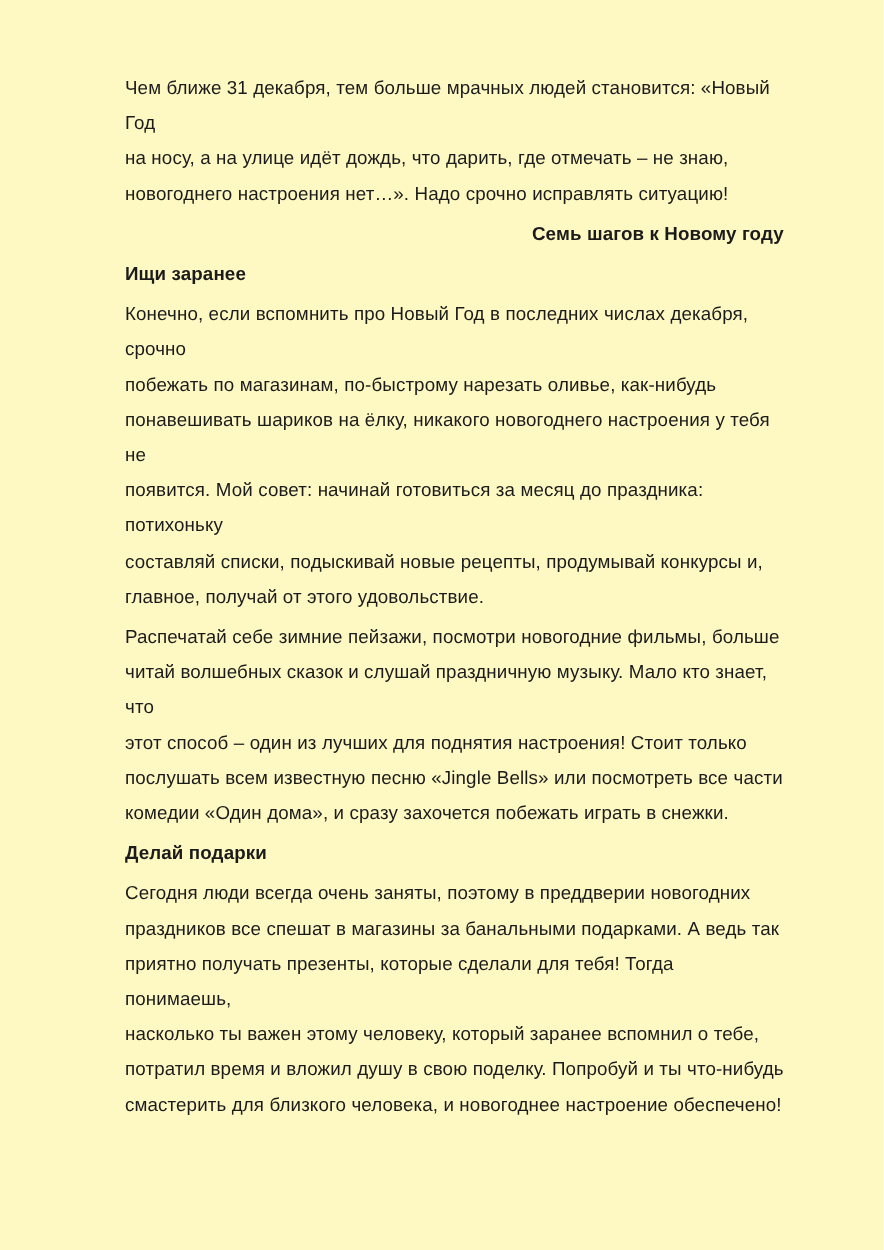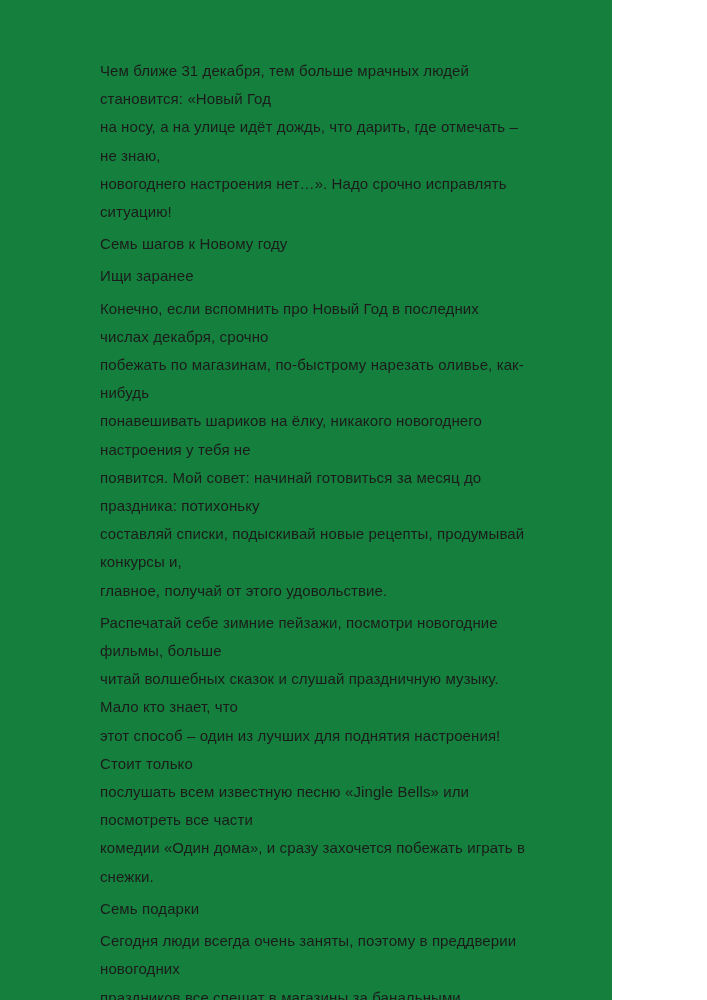--- a/index.html
+++ b/index.html
@@ -2,42 +2,43 @@
 <html lang="ru"><head>
 <meta charset="utf-8">
 <style>
   html, body {
     margin: 0;
     padding: 0;
     background: #ffffff;
   }
   .page {
     position: relative;
-    width: 612px;
+    width: 707px;
     height: 1000px;
-    background: #15803d;
+    background: #fef9c3;
     overflow: hidden;
     box-sizing: border-box;
     padding: 57px 80px 0 100px;
     font-family: "Liberation Sans", "DejaVu Sans", sans-serif;
     color: #1b1b1b;
   }
   .doc-block {
     font-size: 15px;
     line-height: 28.2px;
     margin: 0 0 4px 0;
     white-space: pre-line;
     max-width: 527px;
     letter-spacing: 0.1px;
   }
   .doc-heading {
-    font-weight: normal;
+    font-weight: bold;
+    text-align: right;
   }
   .doc-subheading {
-    font-weight: normal;
+    font-weight: bold;
   }
 </style>
 </head>
 <body>
 
 <div class="page">
   <p class="doc-block">Чем ближе 31 декабря, тем больше мрачных людей становится: «Новый Год
 на носу, а на улице идёт дождь, что дарить, где отмечать – не знаю,
 новогоднего настроения нет…». Надо срочно исправлять ситуацию!</p>
 
@@ -53,21 +54,21 @@
 составляй списки, подыскивай новые рецепты, продумывай конкурсы и,
 главное, получай от этого удовольствие.</p>
 
 
   <p class="doc-block">Распечатай себе зимние пейзажи, посмотри новогодние фильмы, больше
 читай волшебных сказок и слушай праздничную музыку. Мало кто знает, что
 этот способ – один из лучших для поднятия настроения! Стоит только
 послушать всем известную песню «Jingle Bells» или посмотреть все части
 комедии «Один дома», и сразу захочется побежать играть в снежки.</p>
 
-  <p class="doc-block doc-subheading">Семь подарки</p>
+  <p class="doc-block doc-subheading">Делай подарки</p>
 
   <p class="doc-block">Сегодня люди всегда очень заняты, поэтому в преддверии новогодних
 праздников все спешат в магазины за банальными подарками. А ведь так
 приятно получать презенты, которые сделали для тебя! Тогда понимаешь,
 насколько ты важен этому человеку, который заранее вспомнил о тебе,
 потратил время и вложил душу в свою поделку. Попробуй и ты что-нибудь
 смастерить для близкого человека, и новогоднее настроение обеспечено!</p>
 
 </div>
 

